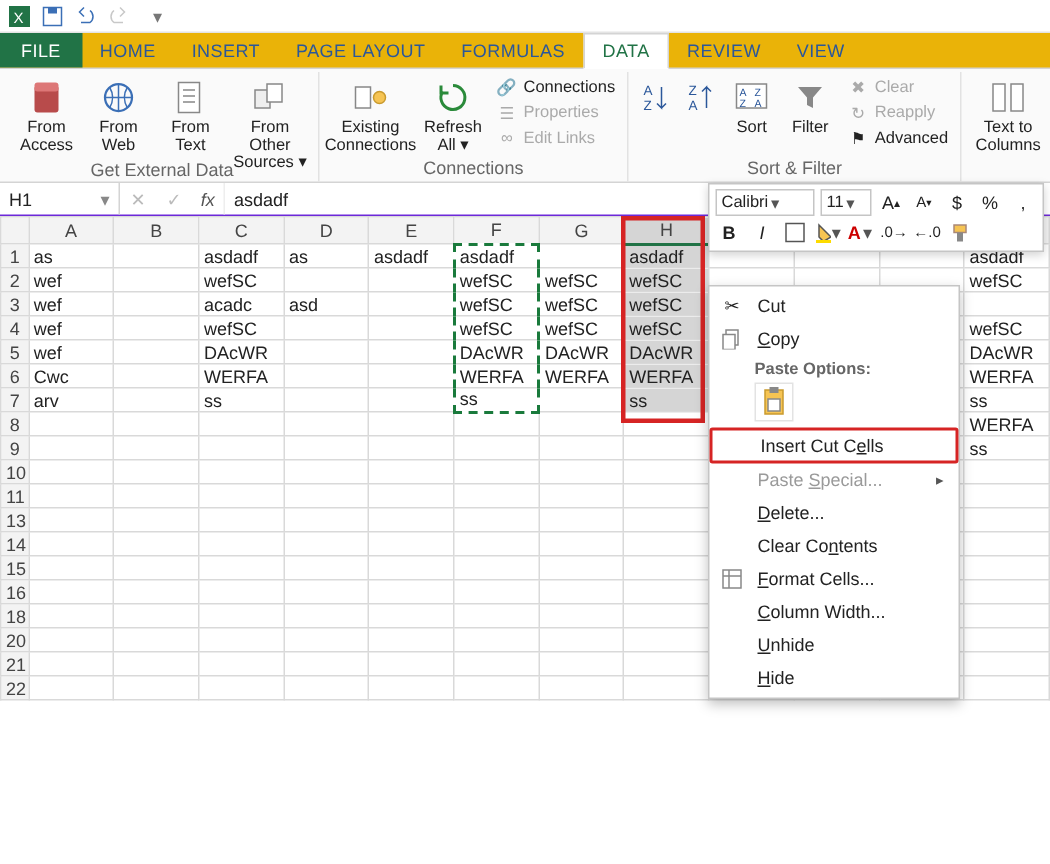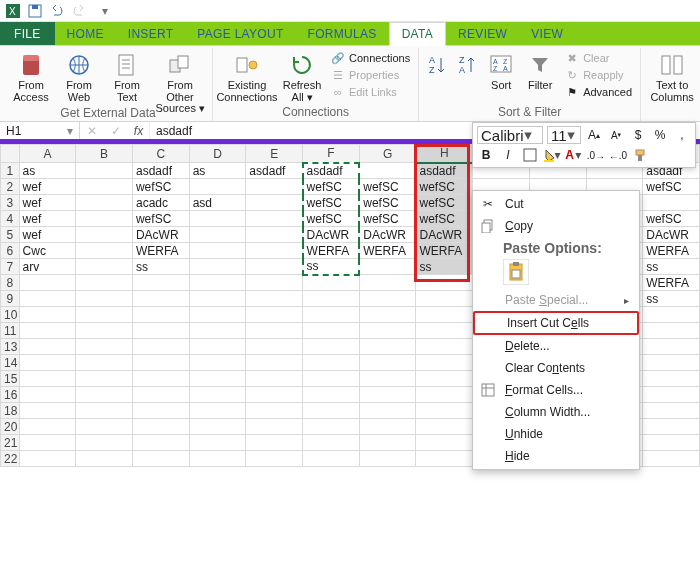--- a/index.html
+++ b/index.html
@@ -2,43 +2,43 @@
 <html><head>
 <meta charset="utf-8">
 <style>
   * { box-sizing: border-box; }
   body { margin:0; font-family:"Segoe UI",Tahoma,sans-serif; font-size:12px; background:#fff; color:#222; overflow:hidden; width:700px; height:576px;}
   
   .qat { height:22px; background:#fff; display:flex; align-items:center; padding:0 6px; gap:8px; border-bottom:1px solid #e4e4e4;}
   .qat .icon { width:14px; height:14px; display:inline-flex; align-items:center; justify-content:center;}
   svg { display:block; }
   
-  .tabs { display:flex; height:24px; background:#84cc16; border-bottom:1px solid #d4d4d4; font-size:12px;}
+  .tabs { display:flex; height:24px; background:#eab308; border-bottom:1px solid #d4d4d4; font-size:12px;}
   .tab { padding:4px 12px; color:#2b579a; cursor:default; display:flex; align-items:center; letter-spacing:.3px;}
   .tab.file { background:#217346; color:#fff; padding:4px 14px;}
   .tab.active { border:1px solid #d4d4d4; border-bottom:1px solid #fff; margin-bottom:-1px; background:#fff; color:#217346;}
   
   .ribbon { display:flex; height:76px; background:#fafafa; border-bottom:1px solid #d4d4d4; padding:2px 4px 0 4px; font-size:11px;}
   .group { display:flex; flex-direction:column; align-items:center; justify-content:space-between; padding:0 6px; border-right:1px solid #e2e2e2; }
   .group:last-child { border-right:none;}
   .group-items { display:flex; gap:6px; align-items:flex-start; height:58px;}
   .group-label { font-size:12px; color:#666; padding-bottom:2px;}
   .rbtn { display:flex; flex-direction:column; align-items:center; width:42px; gap:2px; text-align:center; line-height:1.05; padding-top:4px;}
   .rbtn .ico { width:26px; height:26px; display:flex; align-items:center; justify-content:center;}
   .rstack { display:flex; flex-direction:column; gap:1px; justify-content:center; padding-top:2px;}
   .ritem { display:flex; align-items:center; gap:4px; padding:1px 2px; white-space:nowrap;}
   .ritem .ico { width:14px; height:14px; display:flex; align-items:center; justify-content:center;}
   
   .mini { position:absolute; left:472px; top:122px; width:224px; height:46px; background:#fff; border:1px solid #c5c5c5; box-shadow:0 2px 6px rgba(0,0,0,.18); display:flex; flex-direction:column; padding:2px 4px; font-size:12px; z-index:40;}
   .mini-row { display:flex; align-items:center; gap:4px; height:20px;}
-  .mini-sel { display:flex; align-items:center; border:1px solid #c5c5c5; height:18px; padding:0 3px; font-size:15px;}
+  .mini-sel { display:flex; align-items:center; border:1px solid #c5c5c5; height:18px; padding:0 3px; font-size:11px;}
   .mini .dd { width:9px; text-align:center; color:#555;}
   .mini .btn { width:18px; height:18px; display:flex; align-items:center; justify-content:center;}
   
-  .fbar { display:flex; height:22px; border-bottom:5px solid #6d28d9; align-items:stretch;}
+  .fbar { display:flex; height:22px; border-bottom:1px solid #6d28d9; align-items:stretch;}
   .namebox { width:80px; border-right:1px solid #d4d4d4; display:flex; align-items:center; padding:0 6px; justify-content:space-between; font-size:12px;}
   .fbar .btn { width:24px; display:flex; align-items:center; justify-content:center; color:#888;}
   .fx { width:22px; display:flex; align-items:center; justify-content:center; font-style:italic; color:#555; border-right:1px solid #eee;}
   .finput { flex:1; padding:0 6px; display:flex; align-items:center; font-size:12px;}
   
   .sheet { position:relative; }
   table.grid { border-collapse:collapse; table-layout:fixed; width:700px;}
   table.grid th, table.grid td { border:1px solid #d9d9d9; height:16px; font-size:12px; padding:0 3px; overflow:hidden; text-align:left; background:#fff;}
   table.grid th { background:#f3f3f3; font-weight:normal; text-align:center; color:#444;}
   table.grid th.rowh { width:18px; }
@@ -51,21 +51,21 @@
   .cut-left   { border-left:2px dashed #1a7a3c !important;}
   .cut-right  { border-right:2px dashed #1a7a3c !important;}
   
   .red-box { position:absolute; border:3px solid #d62424; pointer-events:none; z-index:30;}
   
   .ctx { position:absolute; left:472px; top:190px; width:168px; background:#fff; border:1px solid #c5c5c5; box-shadow:0 3px 8px rgba(0,0,0,.25); font-size:12px; z-index:50; padding:2px 0;}
   .ctx-item { display:flex; align-items:center; height:22px; padding:0 10px 0 6px; gap:8px;}
   .ctx-item .ico { width:18px; height:18px; display:flex; align-items:center; justify-content:center;}
   .ctx-item .lbl { flex:1;}
   .ctx-item.hl { border:2px solid #d62424; border-radius:2px; height:24px;}
-  .ctx-label { padding:3px 8px 1px 30px; color:#666; font-size:14px;}
+  .ctx-label { padding:3px 8px 1px 30px; color:#666; font-size:11px;}
   .ctx-row { display:flex; gap:6px; padding:2px 8px 4px 30px;}
   .ctx-paste-btn { width:26px; height:26px; border:1px solid #e3e3e3; display:flex; align-items:center; justify-content:center; background:#fff;}
   .ctx-item.disabled { color:#9a9a9a;}
   .ctx .arrow { color:#555; font-size:10px;}
   .under { text-decoration:underline; }
 </style>
 </head>
 <body>
 
 <div class="qat">
@@ -649,28 +649,28 @@
   <div class="ctx-label"><b>Paste Options:</b></div>
   <div class="ctx-row">
     <div class="ctx-paste-btn">
         <svg width="18" height="20">
           <rect x="3" y="2" width="12" height="16" fill="#f6c453" stroke="#c99a2e"></rect>
           <rect x="6" y="0" width="6" height="4" fill="#888"></rect>
           <rect x="5" y="8" width="8" height="8" fill="#fff" stroke="#888"></rect>
         </svg>
       </div>
   </div>
+  <div class="ctx-item hl">
+      <span class="ico"></span>
+      <span class="lbl"><span>Insert Cut C</span><span class="under">e</span><span>lls</span></span>
+    </div>
   <div class="ctx-item disabled">
       <span class="ico"></span>
       <span class="lbl"><span>Paste </span><span class="under">S</span><span>pecial...</span></span>
       <span class="arrow">▸</span>
-    </div>
-  <div class="ctx-item hl">
-      <span class="ico"></span>
-      <span class="lbl"><span>Insert Cut C</span><span class="under">e</span><span>lls</span></span>
     </div>
   <div class="ctx-item">
       <span class="ico"></span>
       <span class="lbl"><span class="under">D</span><span>elete...</span></span>
     </div>
   <div class="ctx-item">
       <span class="ico"></span>
       <span class="lbl"><span>Clear Co</span><span class="under">n</span><span>tents</span></span>
     </div>
   <div class="ctx-item">

